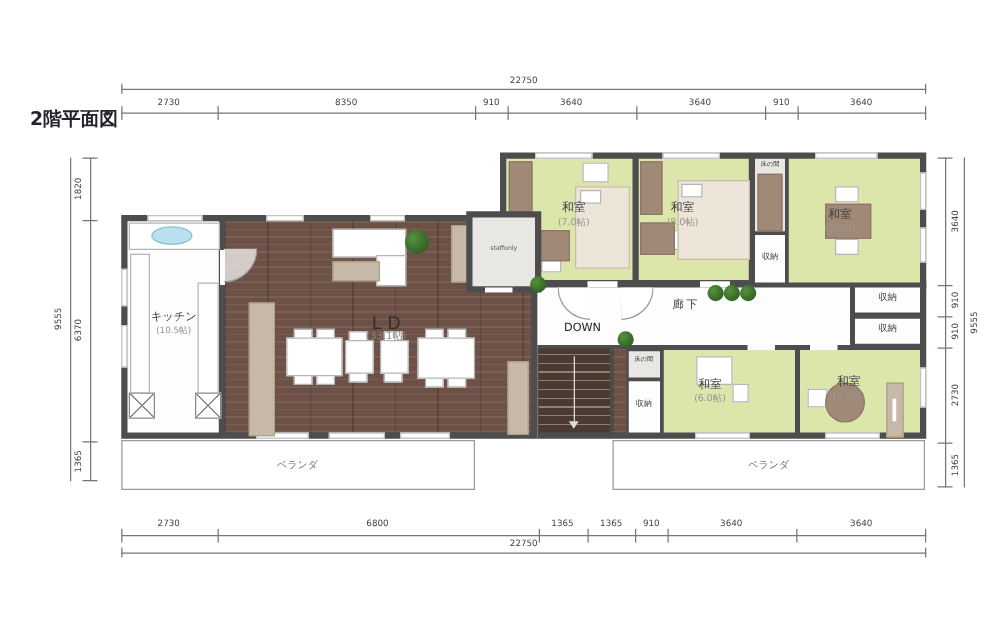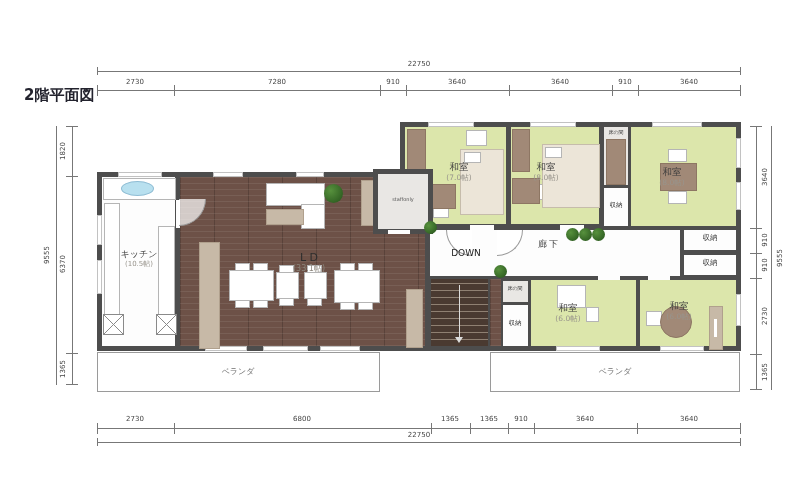--- a/index.html
+++ b/index.html
@@ -46,21 +46,21 @@
 
 <div class="stage">
 
   <div class="title">2階平面図</div>
 
   <div class="hlabel" style="left:419px;top:61px">22750</div>
   <div class="dline" style="left:97px;top:71px;width:644px;height:1px"></div>
   <div class="tick" style="left:97px;top:67px;width:1px;height:8px"></div>
   <div class="tick" style="left:740px;top:67px;width:1px;height:8px"></div>
   <div class="hlabel" style="left:135px;top:79px">2730</div>
-  <div class="hlabel" style="left:277px;top:79px">7280</div>
+  <div class="hlabel" style="left:277px;top:79px">8350</div>
   <div class="hlabel" style="left:393px;top:79px">910</div>
   <div class="hlabel" style="left:457px;top:79px">3640</div>
   <div class="hlabel" style="left:560px;top:79px">3640</div>
   <div class="hlabel" style="left:625px;top:79px">910</div>
   <div class="hlabel" style="left:689px;top:79px">3640</div>
   <div class="dline" style="left:97px;top:90px;width:644px;height:1px"></div>
   <div class="tick" style="left:97px;top:85px;width:1px;height:11px"></div>
   <div class="tick" style="left:174px;top:85px;width:1px;height:11px"></div>
   <div class="tick" style="left:380px;top:85px;width:1px;height:11px"></div>
   <div class="tick" style="left:406px;top:85px;width:1px;height:11px"></div>
@@ -236,40 +236,40 @@
 
   <div class="furn brown" style="left:660px;top:306px;width:30px;height:30px;border-radius:50%"></div>
   <div class="chair" style="left:646px;top:311px;width:14px;height:13px"></div>
   <div class="furn beige" style="left:709px;top:306px;width:12px;height:42px">
     <div class="abs" style="left:4px;top:12px;width:3px;height:18px;background:#fff"></div>
   </div>
 
   <div class="room-label" style="left:139px;top:250px;font-size:9px">キッチン</div>
   <div class="room-label room-size" style="left:139px;top:261px;font-size:7px">(10.5帖)</div>
 
-  <div class="room-label" style="left:309px;top:252px;font-size:11px;color:#2e2e2e">L D</div>
+  <div class="room-label" style="left:309px;top:252px;font-size:14px;color:#2e2e2e">L D</div>
   <div class="room-label room-size" style="left:309px;top:265px;font-size:8px;color:#8c867c">(33.1帖)</div>
 
   <div class="room-label" style="left:459px;top:162px;font-size:9.5px">和室</div>
   <div class="room-label room-size" style="left:459px;top:174px;font-size:7.5px">(7.0帖)</div>
 
   <div class="room-label" style="left:546px;top:162px;font-size:9.5px">和室</div>
   <div class="room-label room-size" style="left:546px;top:174px;font-size:7.5px">(8.0帖)</div>
 
   <div class="room-label" style="left:672px;top:167px;font-size:9.5px">和室</div>
   <div class="room-label room-size" style="left:672px;top:179px;font-size:7.5px">(8.0帖)</div>
 
   <div class="room-label" style="left:568px;top:303px;font-size:9.5px">和室</div>
   <div class="room-label room-size" style="left:568px;top:315px;font-size:7.5px">(6.0帖)</div>
 
   <div class="room-label" style="left:679px;top:301px;font-size:9.5px">和室</div>
   <div class="room-label room-size" style="left:679px;top:313px;font-size:7.5px">(6.0帖)</div>
 
   <div class="room-label" style="left:549px;top:240px;font-size:9px;letter-spacing:2px">廊下</div>
-  <div class="room-label" style="left:466px;top:249px;font-size:9px;color:#1c1c1c">DOWN</div>
+  <div class="room-label" style="left:466px;top:259px;font-size:9px;color:#1c1c1c">DOWN</div>
 
   <div class="room-label tiny" style="left:616px;top:130px">床の間</div>
   <div class="room-label" style="left:616px;top:202px;font-size:6.5px">収納</div>
   <div class="room-label" style="left:710px;top:234px;font-size:7.5px">収納</div>
   <div class="room-label" style="left:710px;top:259px;font-size:7.5px">収納</div>
   <div class="room-label tiny" style="left:515px;top:286px">床の間</div>
   <div class="room-label" style="left:515px;top:320px;font-size:6.5px">収納</div>
 
 </div>
 

